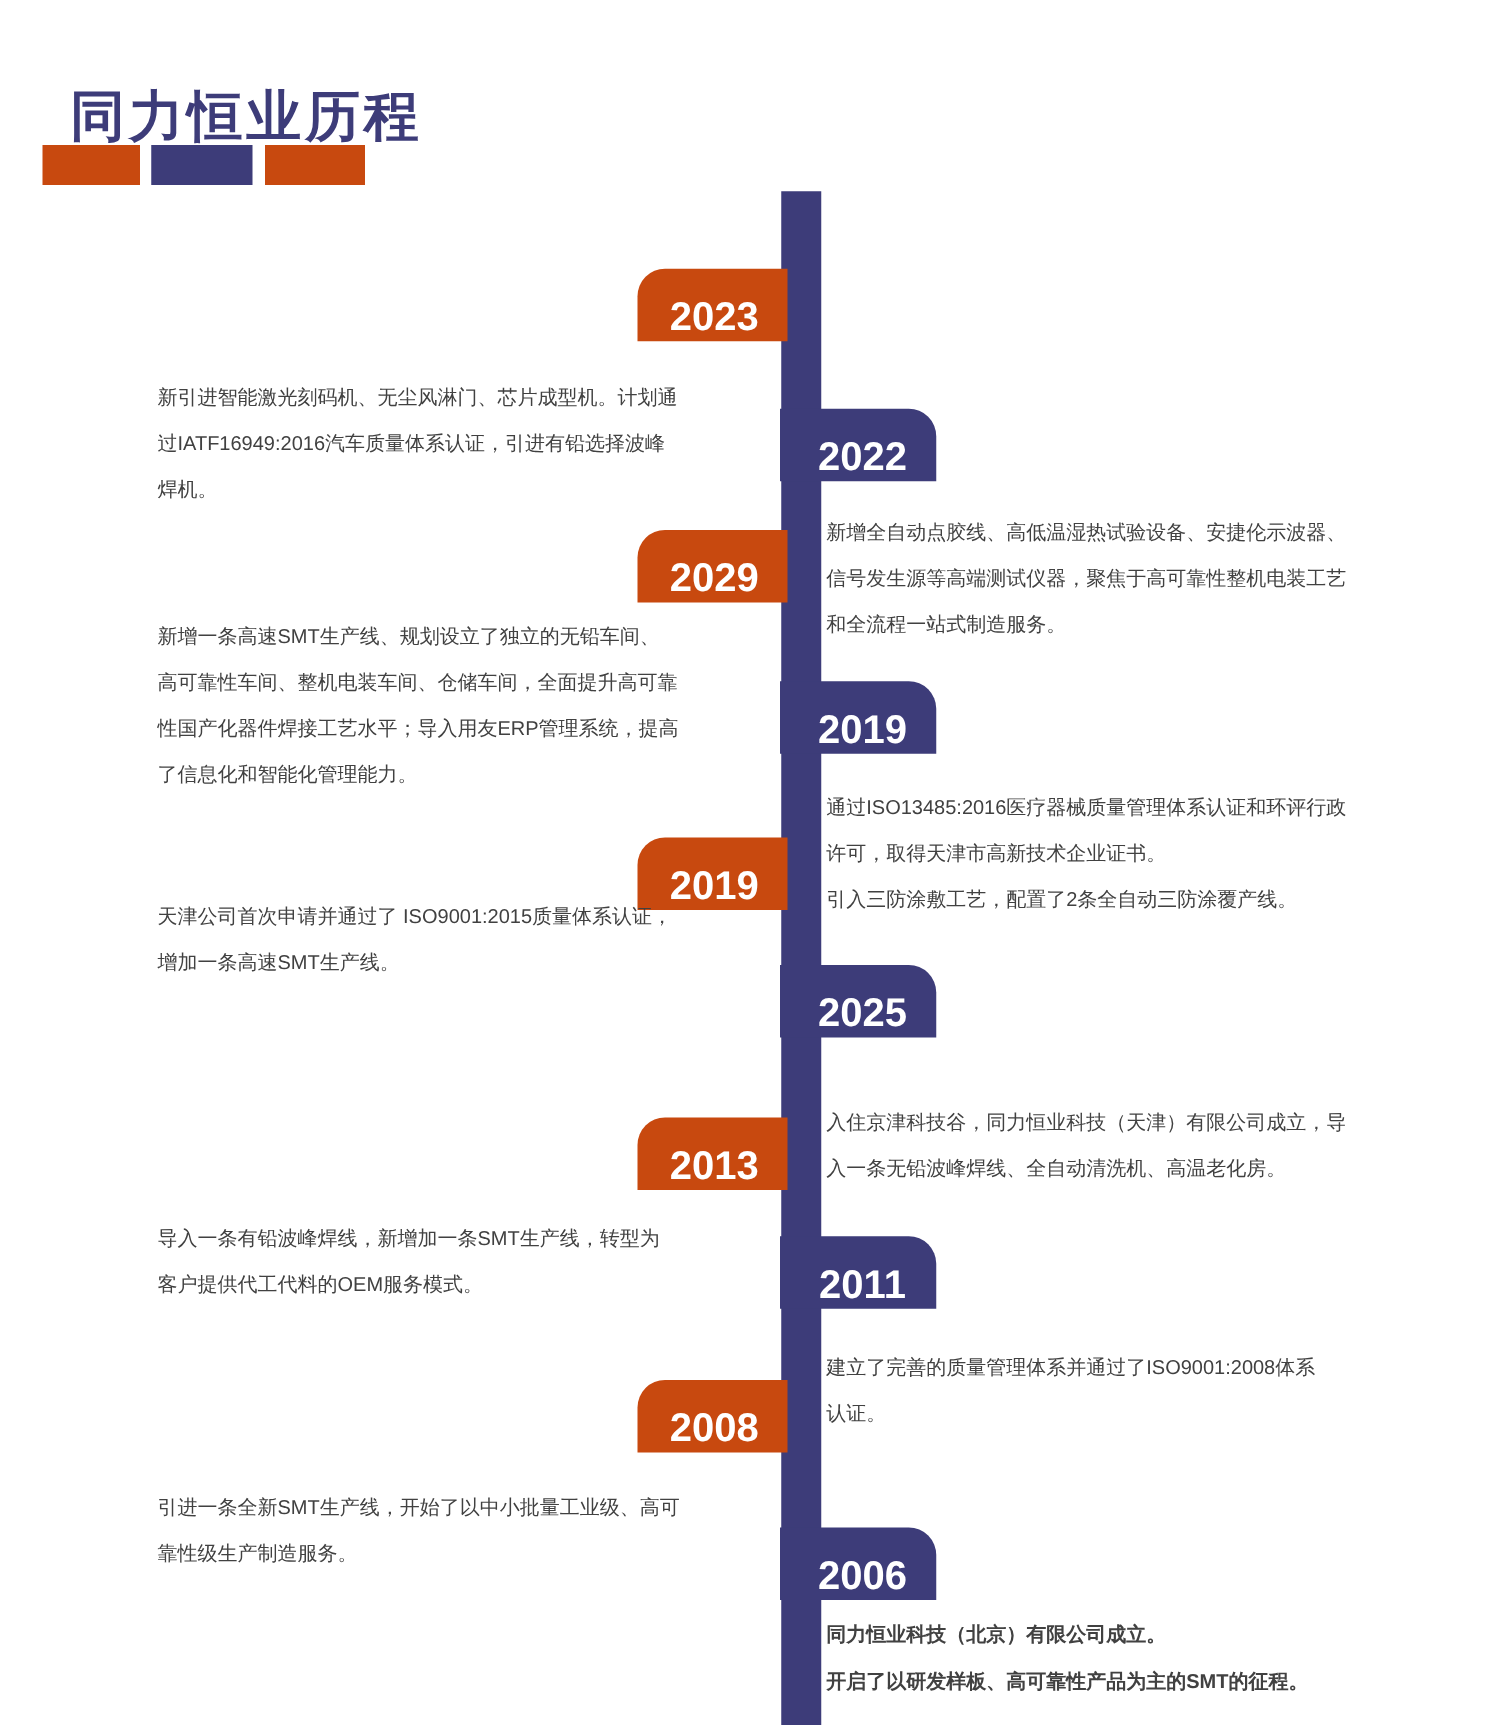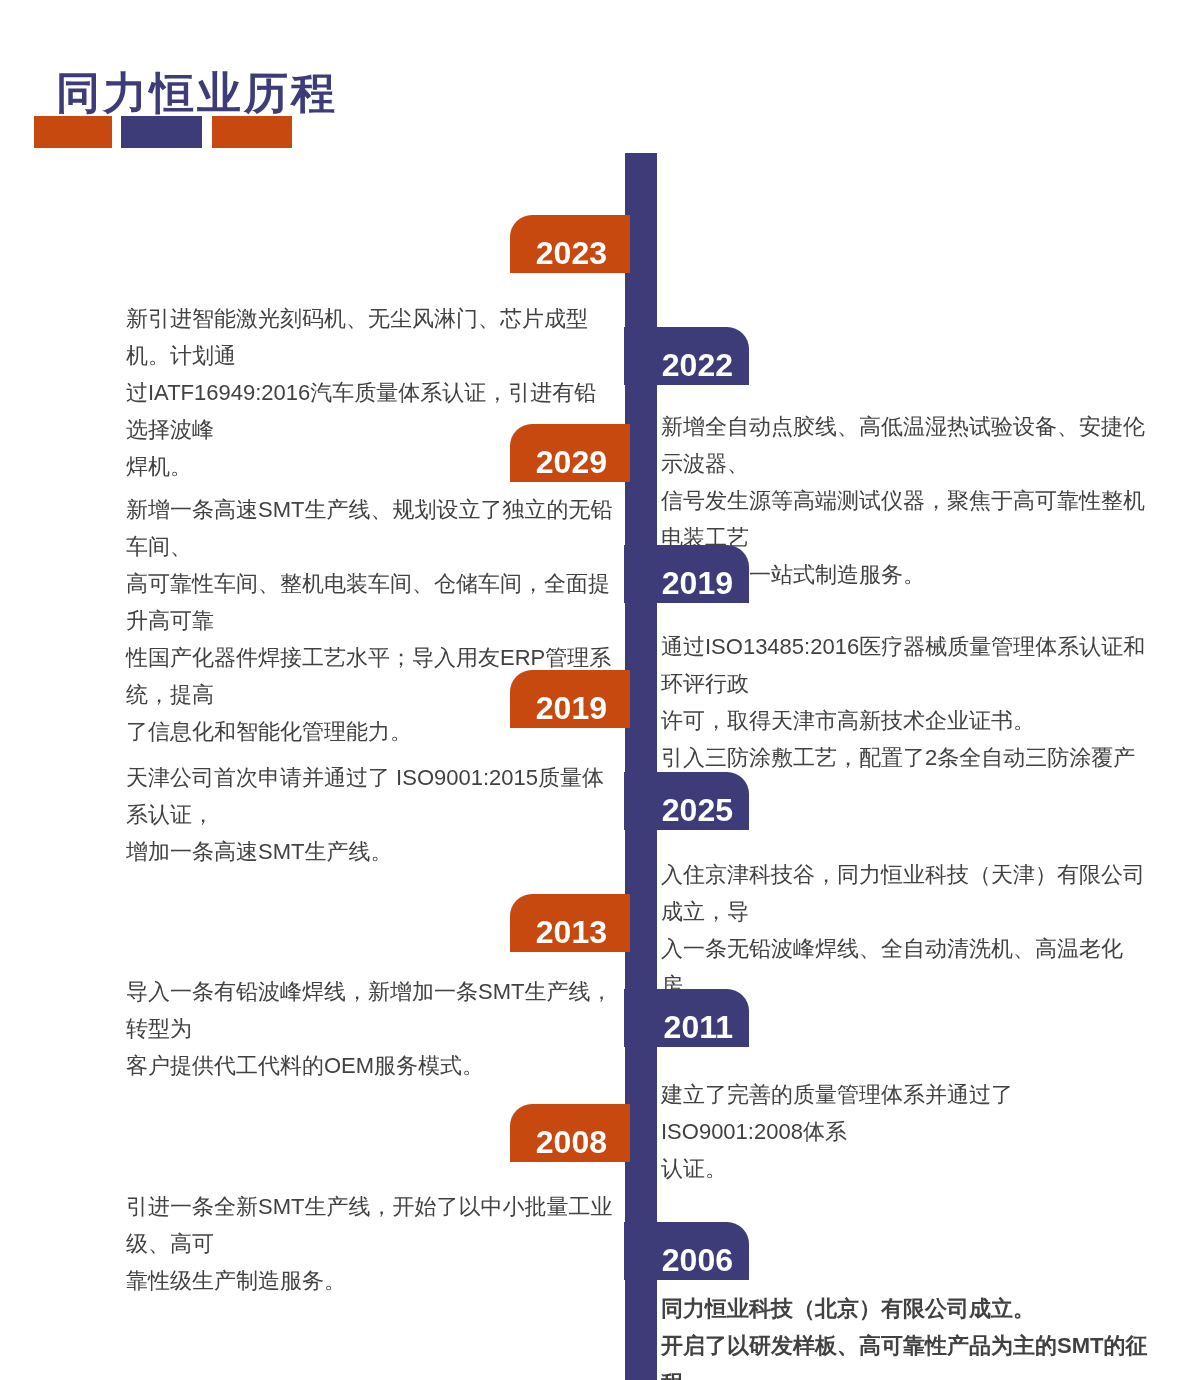--- a/index.html
+++ b/index.html
@@ -39,26 +39,26 @@
     font-size:32px;font-weight:bold;color:#ffffff;
     white-space:nowrap;
   }
   .badge.left{
     right:602px;width:120px;padding-right:23px;
     text-align:right;background:var(--orange);
     border-radius:22px 0 0 0;
   }
   .badge.right{
     left:592px;width:125px;padding-left:23px;
-    text-align:right;background:var(--purple);
+    text-align:center;background:var(--purple);
     border-radius:0 22px 0 0;
   }
   .evtext{
     position:absolute;width:520px;
-    font-size:22px;line-height:37px;color:var(--text);
+    font-size:16px;line-height:37px;color:var(--text);
     white-space:pre-line;
   }
   .evtext.left{left:78px;}
   .evtext.right{left:613px;}
 </style>
 </head>
 <body>
 
 <div class="canvas">
   <div class="page-title">同力恒业历程</div>
@@ -78,24 +78,24 @@
       <div class="badge left" style="top: 392px;">2029</div>
       <div class="evtext left" style="top: 443px;">新增一条高速SMT生产线、规划设立了独立的无铅车间、
 高可靠性车间、整机电装车间、仓储车间，全面提升高可靠
 性国产化器件焊接工艺水平；导入用友ERP管理系统，提高
 了信息化和智能化管理能力。</div>
       <div class="badge right" style="top: 513px;">2019</div>
       <div class="evtext right" style="top: 580px;">通过ISO13485:2016医疗器械质量管理体系认证和环评行政
 许可，取得天津市高新技术企业证书。
 引入三防涂敷工艺，配置了2条全自动三防涂覆产线。</div>
       <div class="badge left" style="top: 638px;">2019</div>
-      <div class="evtext left" style="top: 711px;">天津公司首次申请并通过了 ISO9001:2015质量体系认证，
+      <div class="evtext left" style="top: 667px;">天津公司首次申请并通过了 ISO9001:2015质量体系认证，
 增加一条高速SMT生产线。</div>
       <div class="badge right" style="top: 740px;">2025</div>
-      <div class="evtext right" style="top: 808px;">入住京津科技谷，同力恒业科技（天津）有限公司成立，导
+      <div class="evtext right" style="top: 832px;">入住京津科技谷，同力恒业科技（天津）有限公司成立，导
 入一条无铅波峰焊线、全自动清洗机、高温老化房。</div>
       <div class="badge left" style="top: 862px;">2013</div>
       <div class="evtext left" style="top: 925px;">导入一条有铅波峰焊线，新增加一条SMT生产线，转型为
 客户提供代工代料的OEM服务模式。</div>
       <div class="badge right" style="top: 957px;">2011</div>
       <div class="evtext right" style="top: 1028px;">建立了完善的质量管理体系并通过了ISO9001:2008体系
 认证。</div>
       <div class="badge left" style="top: 1072px;">2008</div>
       <div class="evtext left" style="top: 1140px;">引进一条全新SMT生产线，开始了以中小批量工业级、高可
 靠性级生产制造服务。</div>

